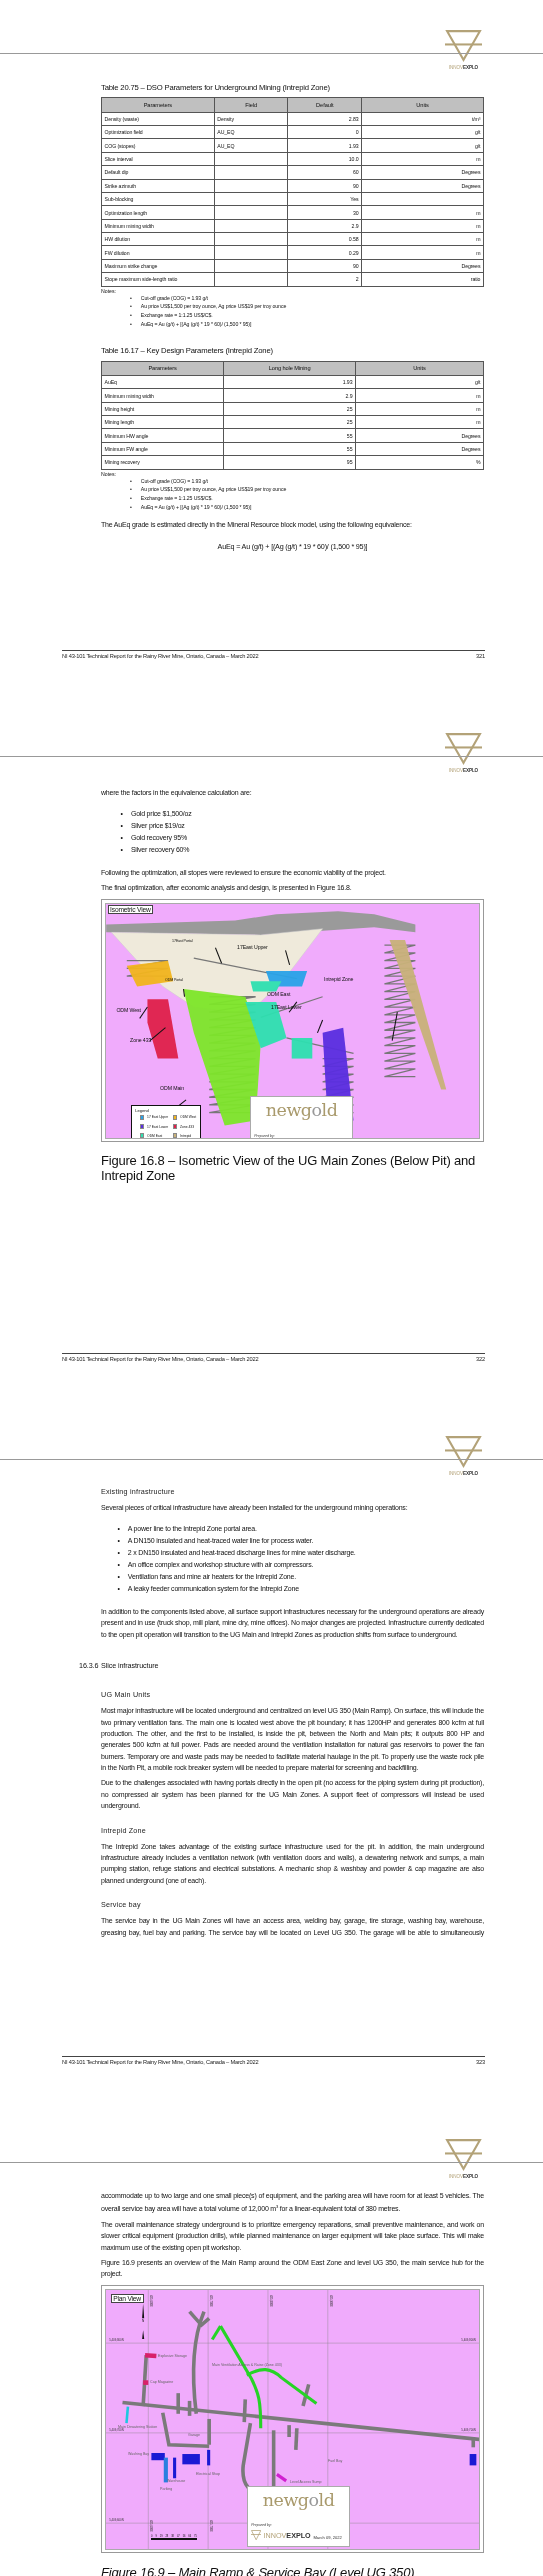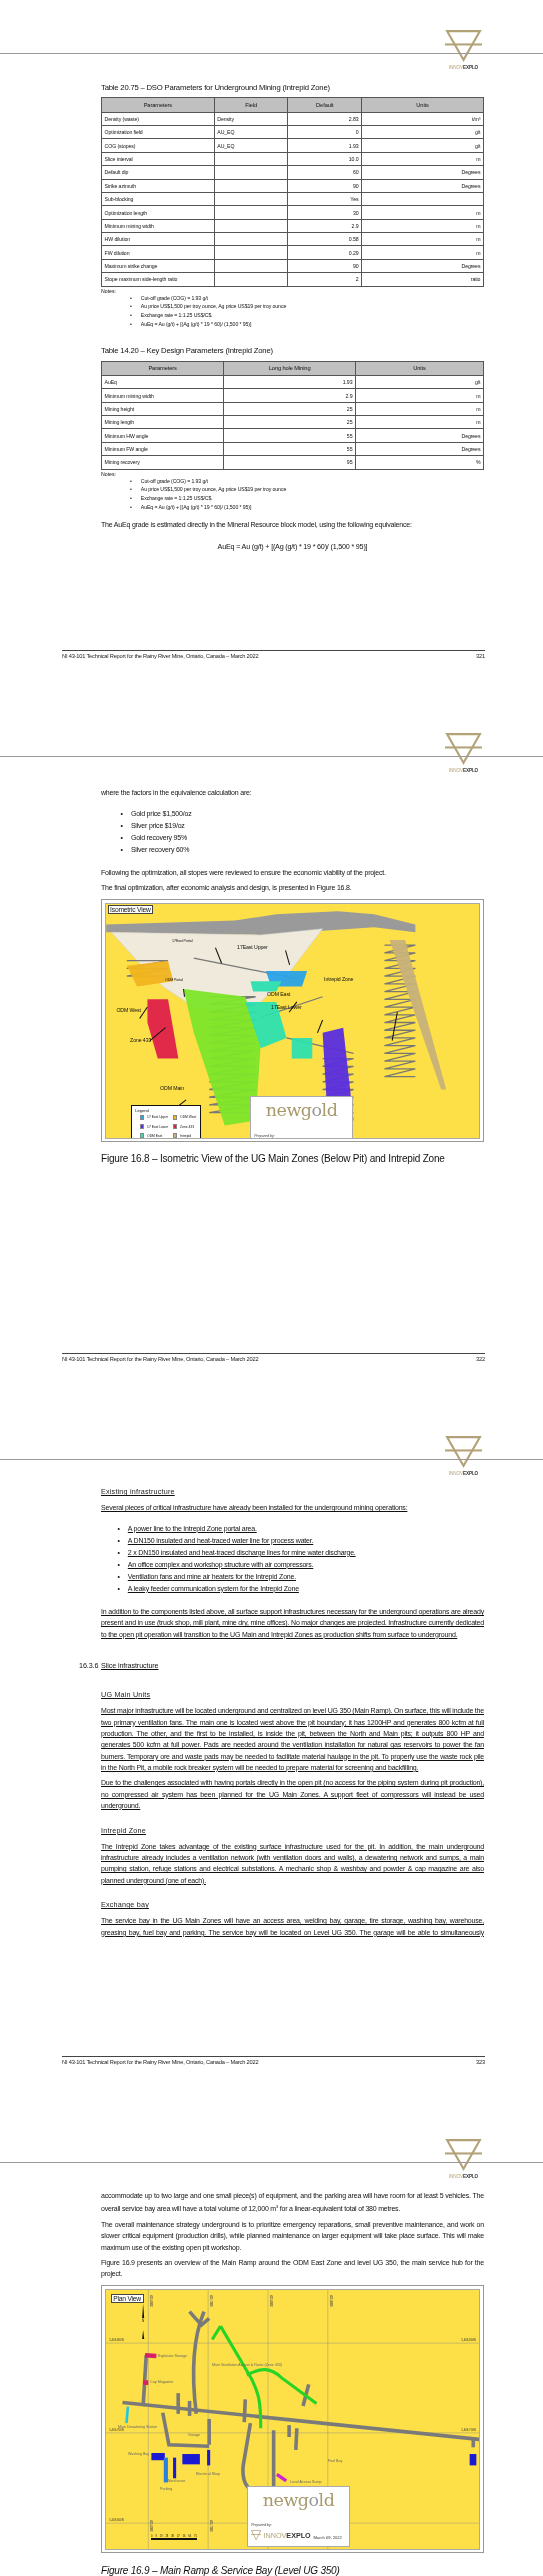--- a/index.html
+++ b/index.html
@@ -24,22 +24,22 @@
   ul.notes li::before { content: "•"; position: absolute; left: 0; }
   p.body { font-size: 7px; line-height: 11.3px; text-align: justify; letter-spacing: -0.2px; margin-bottom: 4.1px; }
   .equation { text-align: center; font-size: 7.2px; margin: 11.3px 0; letter-spacing: -0.2px; }
   ul.bul { list-style: none; font-size: 7px; letter-spacing: -0.2px; margin: 9.3px 0 11.3px 19.6px; }
   ul.bul li { position: relative; padding-left: 10.3px; line-height: 12px; }
   ul.bul li::before { content: "•"; position: absolute; left: 0; }
   h4.sub { font-weight: normal; font-size: 7.2px; letter-spacing: 0.2px; color: #222; margin: 6.2px 0 6.2px; }
   h3.sec { font-weight: normal; font-size: 7.2px; letter-spacing: -0.1px; margin: 20.6px 0 20.6px -22px; }
   h3.sec span.num { display: inline-block; width: 22px; }
   .figure { border: 0.5px solid #999; padding: 3.1px; margin-top: 5.2px; }
-  .fig-inner { position: relative; border: 0.5px solid #aaa; background: #fde047; overflow: hidden; }
-  .fig-caption { font-size: 10px; letter-spacing: -0.2px; margin-top: 11.3px; }
+  .fig-inner { position: relative; border: 0.5px solid #aaa; background: #f0abfc; overflow: hidden; }
+  .fig-caption { font-size: 13px; letter-spacing: -0.2px; margin-top: 11.3px; }
   .view-label { position: absolute; left: 1.5px; top: 1.5px; border: 0.5px solid #444; padding: 0 1.5px; font-size: 6.7px; background: #fff; letter-spacing: -0.2px; }
   .legend { position: absolute; border: 1px solid #111; background: #fff; padding: 2.1px 3.1px; font-size: 3.3px; }
   .legend .ttl { font-size: 4.1px; margin-bottom: 2.1px; }
   .legend .grid { display: grid; grid-template-columns: 33px 31px; row-gap: 4.6px; margin-left: 5.2px; }
   .legend .it { display: flex; align-items: center; gap: 3.1px; }
   .legend .sw { width: 3.6px; height: 4.6px; border: 0.5px solid #888; }
   .brand-box { position: absolute; border: 0.5px solid #aaa; background: #fff; }
   .brand-box .ng { position: absolute; left: 0; right: 0; top: 3.1px; text-align: center; font-family: "DejaVu Serif", serif; font-size: 17.5px; color: #a99a6c; letter-spacing: -0.5px; }
   .brand-box .ng .o { color: #999; }
   .brand-box .prep { position: absolute; left: 3.1px; bottom: 18.5px; font-size: 3.6px; font-style: italic; color: #333; }
@@ -158,21 +158,21 @@
         </tbody>
     </table>
     <div class="notes-label">Notes:</div>
     <ul class="notes">
       <li>Cut-off grade (COG) = 1.93 g/t</li>
       <li>Au price US$1,500 per troy ounce, Ag price US$19 per troy ounce</li>
       <li>Exchange rate = 1:1.25 US$/C$.</li>
       <li>AuEq = Au (g/t) + [(Ag (g/t) * 19 * 60)/ (1,500 * 95)]</li>
     </ul>
 
-    <div class="caption" style="margin-top:17.5px;">Table 14.20 – Key Design Parameters (Intrepid Zone)</div>
+    <div class="caption" style="margin-top:17.5px;">Table 16.17 – Key Design Parameters (Intrepid Zone)</div>
     <table class="t">
       <thead>
           <tr>
         <th style="width:32%">Parameters</th>
         <th style="width:34.5%">Long hole Mining</th>
         <th>Units</th>
       </tr>
         </thead>
       <tbody id="t1617">
           <tr>
@@ -353,21 +353,21 @@
 <div class="page">
   <div class="logo">
     <svg width="37" height="32" viewBox="0 0 72 62">
         <polygon points="4,2 68,2 36,58" fill="none" stroke="#b3a278" stroke-width="4"></polygon>
         <rect x="0" y="26" width="72" height="4" fill="#b3a278"></rect>
       </svg>
     <div class="logo-text"><span class="a">INNOV</span><span class="b">EXPLO</span></div>
   </div>
   <div class="hdr-line"></div>
 
-  <div class="content" style="top:81px;text-decoration:underline;">
+  <div class="content" style="top:81px;">
     <h4 class="sub" style="margin-top:0;">Existing infrastructure</h4>
     <p class="body">Several pieces of critical infrastructure have already been installed for the underground mining operations:</p>
     <ul class="bul" style="margin-left:16.5px;">
       <li>A power line to the Intrepid Zone portal area.</li>
       <li>A DN150 insulated and heat-traced water line for process water.</li>
       <li>2 x DN150 insulated and heat-traced discharge lines for mine water discharge.</li>
       <li>An office complex and workshop structure with air compressors.</li>
       <li>Ventilation fans and mine air heaters for the Intrepid Zone.</li>
       <li>A leaky feeder communication system for the Intrepid Zone</li>
     </ul>
@@ -375,21 +375,21 @@
 
     <h3 class="sec"><span class="num">16.3.6</span><span>Slice infrastructure</span></h3>
 
     <h4 class="sub">UG Main Units</h4>
     <p class="body">Most major infrastructure will be located underground and centralized on level UG 350 (Main Ramp). On surface, this will include the two primary ventilation fans. The main one is located west above the pit boundary; it has 1200HP and generates 800 kcfm at full production. The other, and the first to be installed, is inside the pit, between the North and Main pits; it outputs 800 HP and generates 500 kcfm at full power. Pads are needed around the ventilation installation for natural gas reservoirs to power the fan burners. Temporary ore and waste pads may be needed to facilitate material haulage in the pit. To properly use the waste rock pile in the North Pit, a mobile rock breaker system will be needed to prepare material for screening and backfilling.</p>
     <p class="body">Due to the challenges associated with having portals directly in the open pit (no access for the piping system during pit production), no compressed air system has been planned for the UG Main Zones. A support fleet of compressors will instead be used underground.</p>
 
     <h4 class="sub" style="margin-top:14.4px;">Intrepid Zone</h4>
     <p class="body">The Intrepid Zone takes advantage of the existing surface infrastructure used for the pit. In addition, the main underground infrastructure already includes a ventilation network (with ventilation doors and walls), a dewatering network and sumps, a main pumping station, refuge stations and electrical substations. A mechanic shop &amp; washbay and powder &amp; cap magazine are also planned underground (one of each).</p>
 
-    <h4 class="sub" style="margin-top:14.4px;">Exchange bay</h4>
+    <h4 class="sub" style="margin-top:14.4px;">Service bay</h4>
     <p class="body" style="text-align-last:justify;">The service bay in the UG Main Zones will have an access area, welding bay, garage, tire storage, washing bay, warehouse, greasing bay, fuel bay and parking. The service bay will be located on Level UG 350. The garage will be able to simultaneously</p>
   </div>
 
   <div class="footer">
     <span>NI 43-101 Technical Report for the Rainy River Mine, Ontario, Canada – March 2022</span>
     <span>323</span>
   </div>
 </div>
 
 <div class="page">

